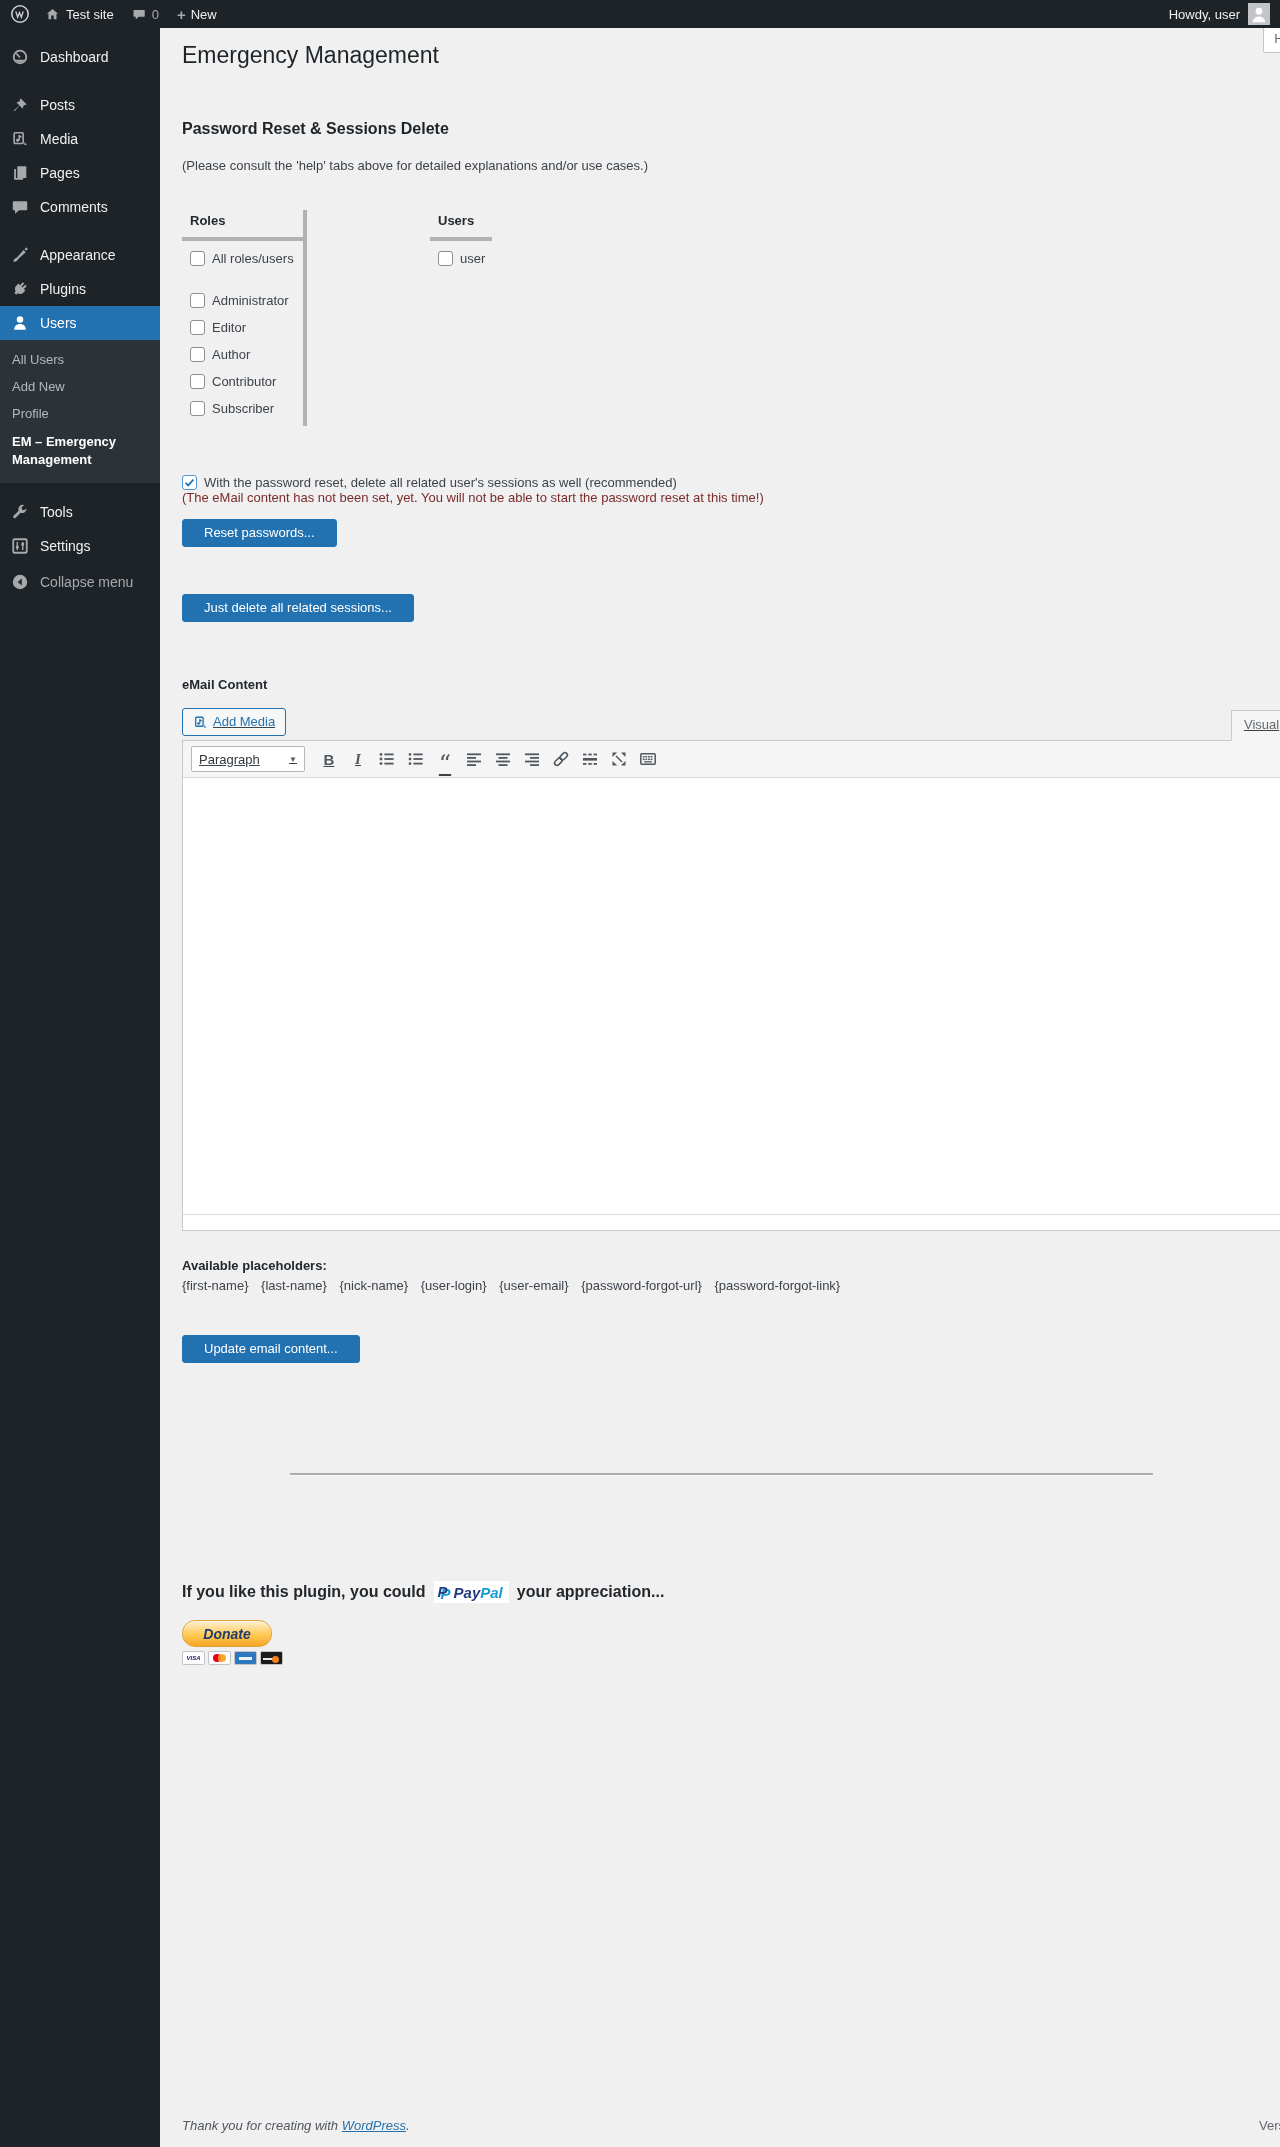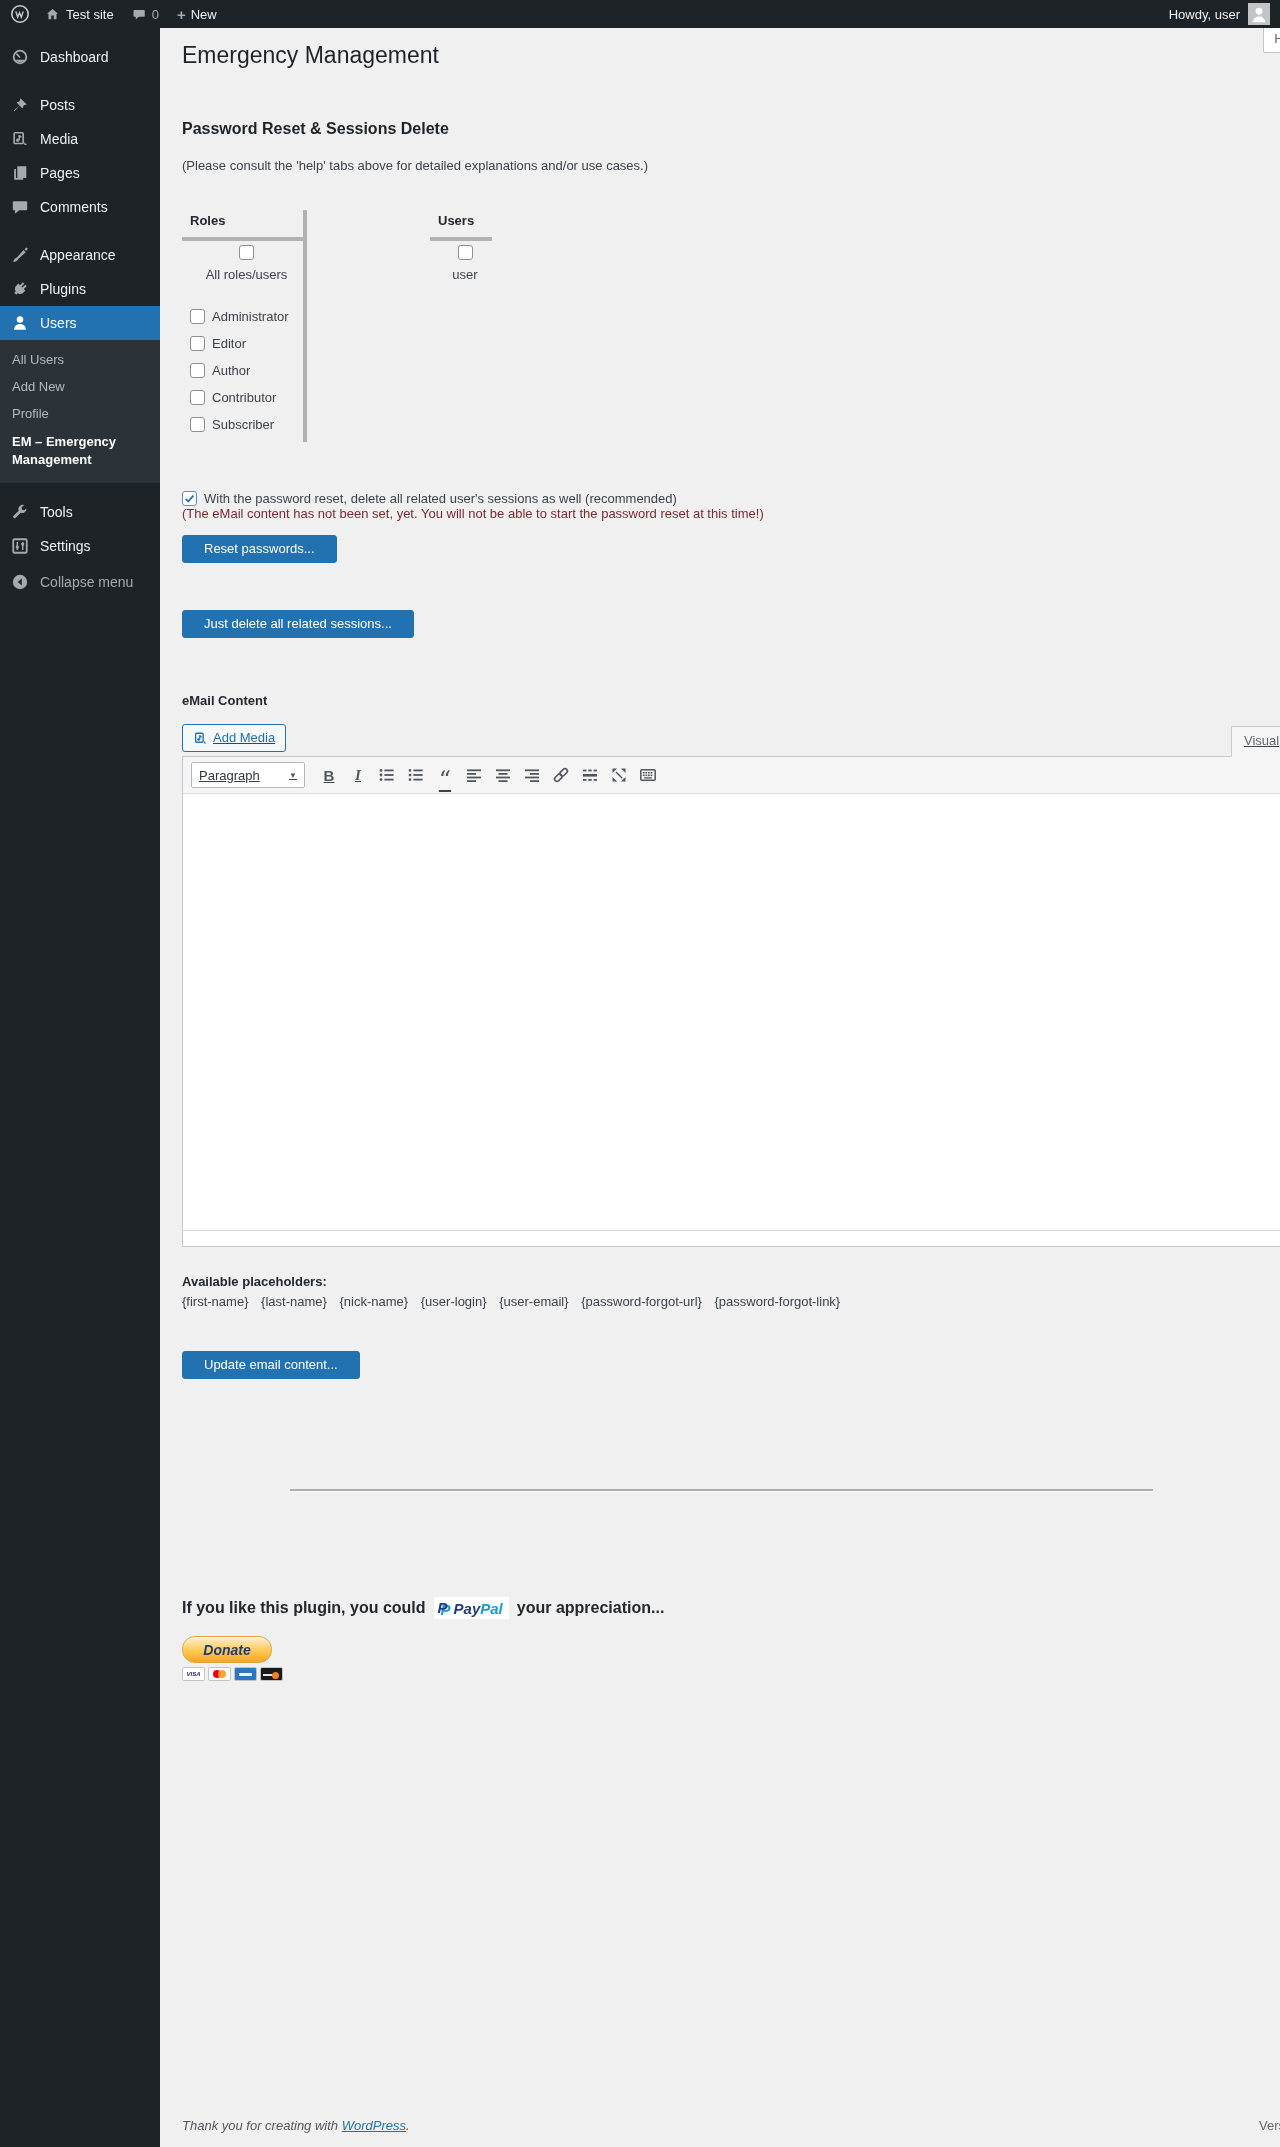--- a/index.html
+++ b/index.html
@@ -53,21 +53,21 @@
 
   
   .sel-table { margin-top:36px; position:relative; display:flex; width:400px; }
   .sel-divider { position:absolute; left:121px; top:0; bottom:0; width:4px; background:#b2b2b5; }
   .sel-col-roles { width:121px; }
   .sel-col-users { padding-left:135px; }
   .sel-head { font-weight:bold; color:#23282d; font-size:13px; padding:3px 0 9px 8px; border-bottom:4px solid #b2b2b5; }
   .sel-col-roles .sel-head { margin-right:0; }
   .sel-col-users .sel-head { width:62px; margin-left:-8px; padding-left:8px; }
   .cb-row { display:flex; align-items:center; gap:7px; margin-top:12px; }
-  .cb-row.first { margin-top:4px;flex-direction:column; }
+  .cb-row.first { margin-top:10px; }
   .cb-row.gap { margin-top:27px; }
   .sel-col-roles { padding-left:8px; padding-bottom:10px; }
   .checkbox { width:15px; height:15px; background:#fff; border:1px solid #8c8f94; border-radius:3px;
     flex-shrink:0; display:inline-flex; align-items:center; justify-content:center; cursor:pointer; }
   .checkbox.checked { border-color:#4f94d4; }
   .cb-label { color:#3c434a; line-height:15px; }
 
   .sessions-row { margin-top:49px; display:flex; align-items:center; gap:7px; }
   .warning { color:#7b2b2b; line-height:16px; }
 

